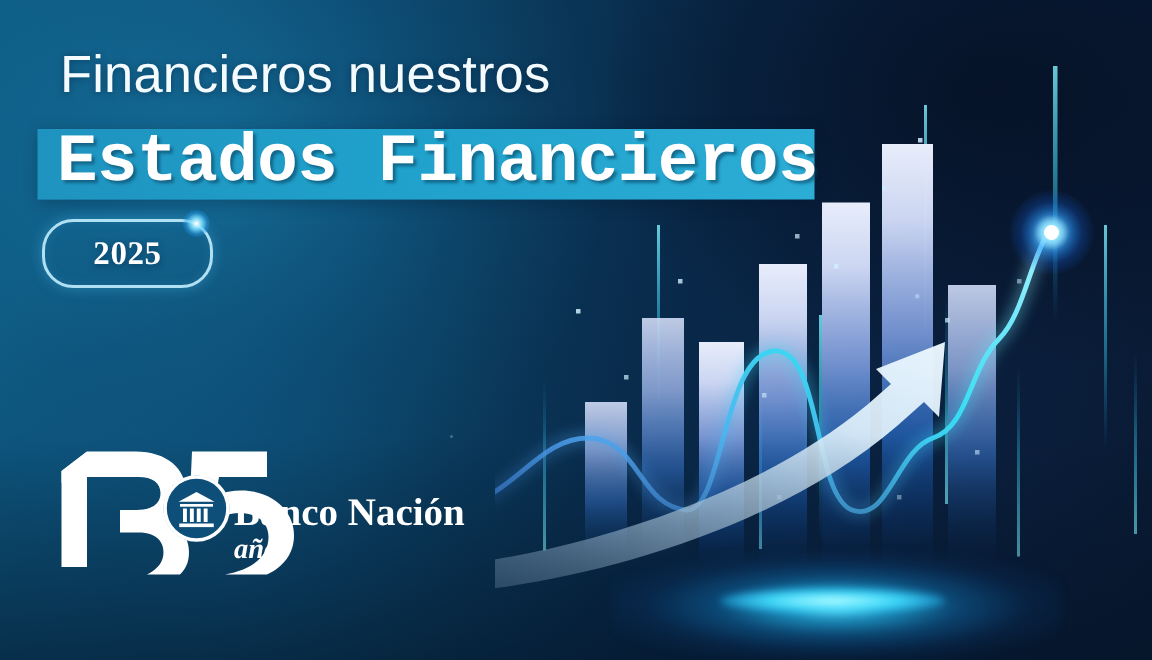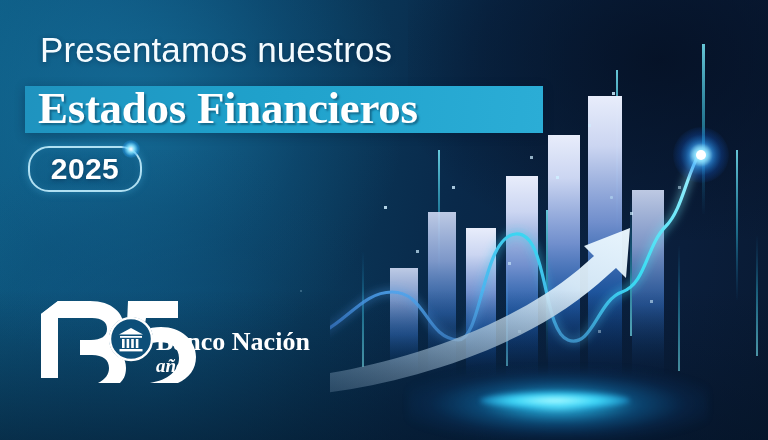--- a/index.html
+++ b/index.html
@@ -133,21 +133,21 @@
     position: absolute;
     left: 25px; top: 86px;
     width: 518px; height: 47px;
     background: linear-gradient(95deg, #1f93bf 0%, #1fa1cb 45%, #2badd6 100%);
     box-shadow: 0 2px 10px rgba(0,20,40,0.30);
   }
   .title-text {
     position: absolute;
     left: 38px; top: 85px;
     width: 520px;
-    font-family: Liberation Serif, serif;
+    font-family: Liberation Mono, monospace;
     font-weight: 700;
     font-size: 45px;
     line-height: 47px;
     color: #ffffff;
     letter-spacing: -0.3px;
     white-space: nowrap;
     text-shadow: 2px 2px 2px rgba(10,60,90,0.55);
   }
 
   .year-badge {
@@ -157,25 +157,26 @@
     border: 2px solid rgba(190,235,252,0.92);
     border-radius: 21px;
     box-shadow: 0 0 9px rgba(90,200,245,0.35), inset 0 0 8px rgba(90,200,245,0.12);
   }
   .year-text {
     position: absolute;
     inset: 0;
     display: flex;
     align-items: center;
     justify-content: center;
-    font-size: 30px;
+    font-size: 22px;
     font-weight: 700;
     color: #ffffff;
     letter-spacing: 0.4px;
     text-shadow: 0 1px 4px rgba(0,30,60,0.5);
+    font-family: Liberation Serif, serif;
   }
   .badge-spark {
     position: absolute;
     left: 122px; top: 140px;
     width: 18px; height: 18px;
     border-radius: 50%;
     background: radial-gradient(circle at 50% 50%,
       rgba(255,255,255,1) 0%,
       rgba(130,225,255,0.9) 28%,
       rgba(40,160,240,0.45) 55%,
@@ -328,21 +329,21 @@
     </svg>
   </div>
 
   <div class="node-glow"></div>
   <div class="node-core"></div>
 
   <div class="bg-bottom-shade"></div>
   <div class="floor-glow"></div>
   <div class="floor-core"></div>
 
-  <div class="headline">Presentamos nuestros</div>
+  <div class="headline">Financieros nuestros</div>
 
   <div class="title-band"></div>
   <div class="title-text">Estados Financieros</div>
 
   <div class="year-badge">
     <div class="year-text">2025</div>
   </div>
   <div class="badge-spark"></div>
 
   <div class="logo-wrap">

